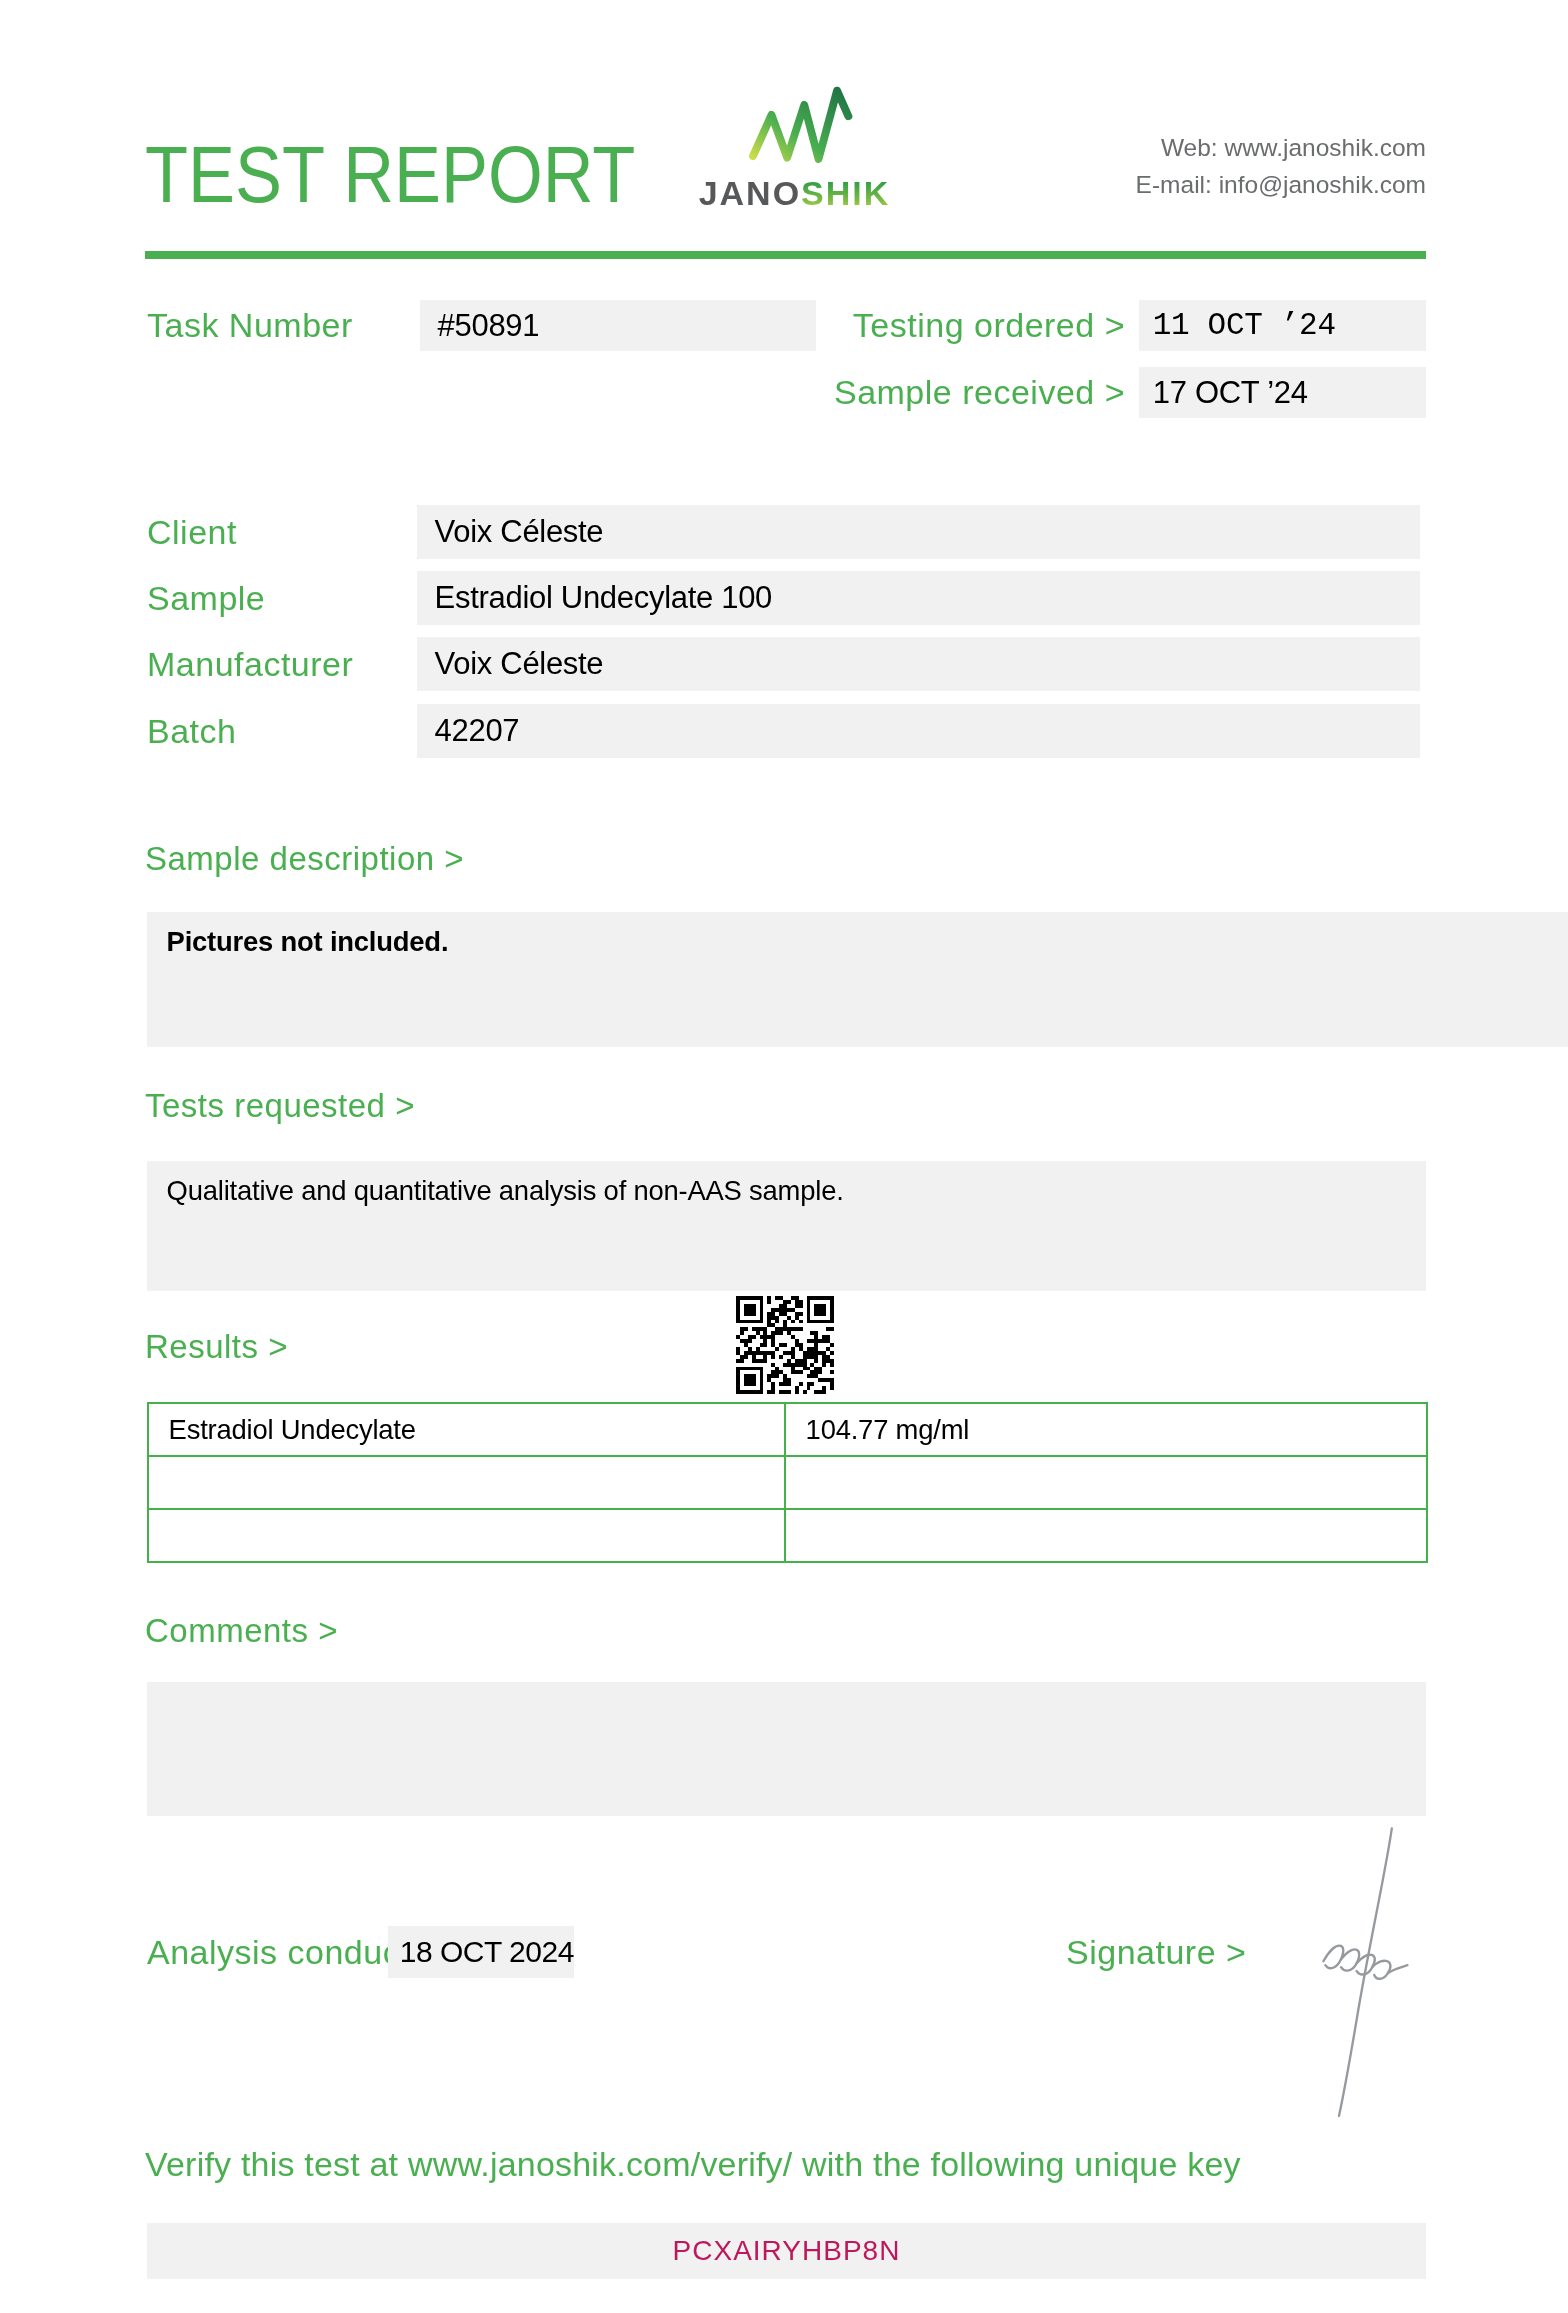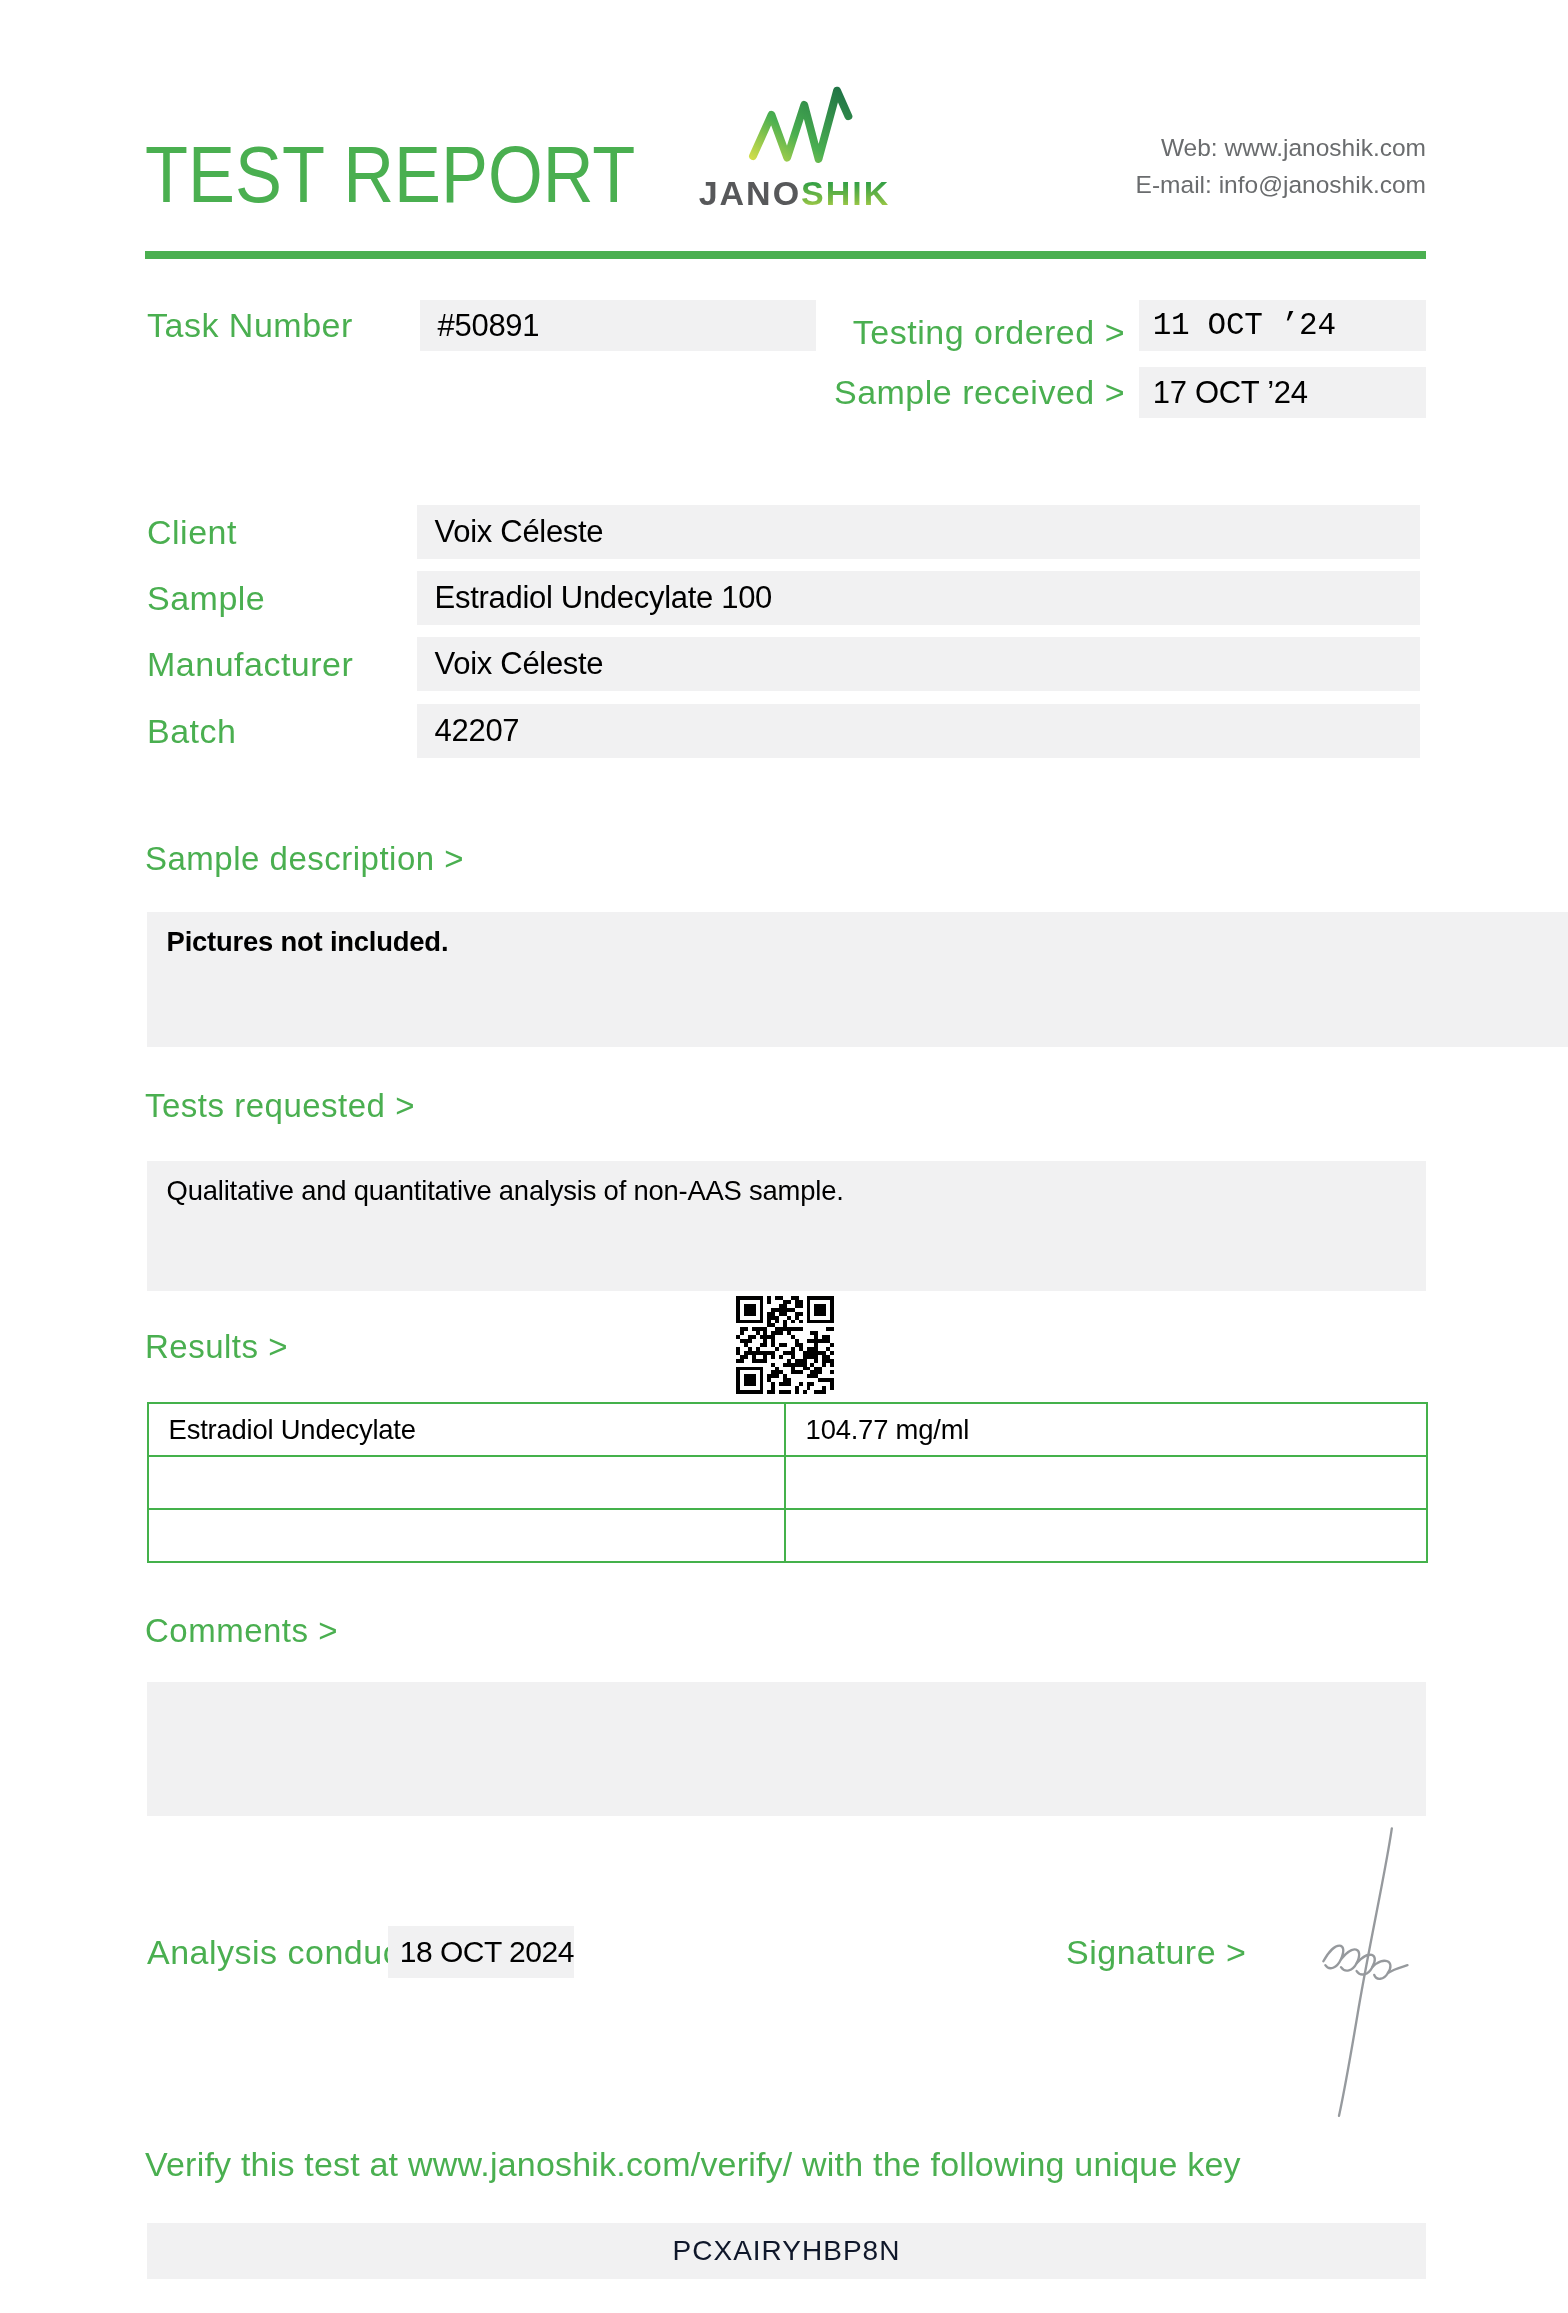--- a/index.html
+++ b/index.html
@@ -29,21 +29,21 @@
   .rtable td{border:2.9px solid #44b14b;height:51px;font-size:27.4px;color:#000;
              padding:0 0 0 19.6px;letter-spacing:-0.2px;vertical-align:middle;}
   .qr{left:736px;top:1296px;width:98px;height:98px;}
   .qr svg rect{fill:#000;}
   
   .datebox{background:#f1f1f2;color:#000;font-size:30px;display:flex;align-items:center;
            padding-left:11.8px;box-sizing:border-box;letter-spacing:-0.5px;white-space:nowrap;}
   .sig{left:1296px;top:1821px;width:132px;height:306px;}
   .verify{left:145px;top:2145px;width:1281px;font-size:34px;color:#4aaf50;letter-spacing:0.2px;white-space:nowrap;}
   .keybox{left:147px;top:2223px;width:1279px;height:56px;background:#f1f1f2;display:flex;
-          align-items:center;justify-content:center;font-size:28px;letter-spacing:1px;color:#0f172a;}
+          align-items:center;justify-content:center;font-size:28px;letter-spacing:1px;color:#be185d;}
 </style>
 </head>
 <body>
 
 <div class="page">
 
   <div class="abs title">TEST REPORT</div>
 
   <svg class="abs logo-icon" viewBox="0 0 160 130">
     <defs>
@@ -62,21 +62,21 @@
   <div class="abs contact">
     <div>Web: www.janoshik.com</div>
     <div>E-mail: info@janoshik.com</div>
   </div>
 
   <div class="abs rule"></div>
 
   <div class="abs glabel" style="left:147px;top:300px;height:51px;">Task Number</div>
   <div class="abs vbox" style="left:420px;top:300px;width:396px;height:51px;">#50891</div>
 
-  <div class="abs glabel rlabel" style="left:823px;top:300px;width:302px;height:51px;margin-top:7px;">Testing ordered &gt;</div>
+  <div class="abs glabel rlabel" style="left:823px;top:300px;width:302px;height:51px;">Testing ordered &gt;</div>
   <div class="abs vbox" style="left:1139px;top:300px;width:287px;height:51px;padding-left:13.7px;font-family:Liberation Mono, monospace;">11 OCT ’24</div>
 
   <div class="abs glabel rlabel" style="left:823px;top:367px;width:302px;height:51px;">Sample received &gt;</div>
   <div class="abs vbox" style="left:1139px;top:367px;width:287px;height:51px;padding-left:13.7px;">17 OCT ’24</div>
 
   <div class="abs glabel" style="left:147px;top:505px;height:54px;">Client</div>
   <div class="abs vbox" style="left:417px;top:505px;width:1003px;height:54px;">Voix Céleste</div>
 
   <div class="abs glabel" style="left:147px;top:571px;height:54px;">Sample</div>
   <div class="abs vbox" style="left:417px;top:571px;width:1003px;height:54px;">Estradiol Undecylate 100</div>

